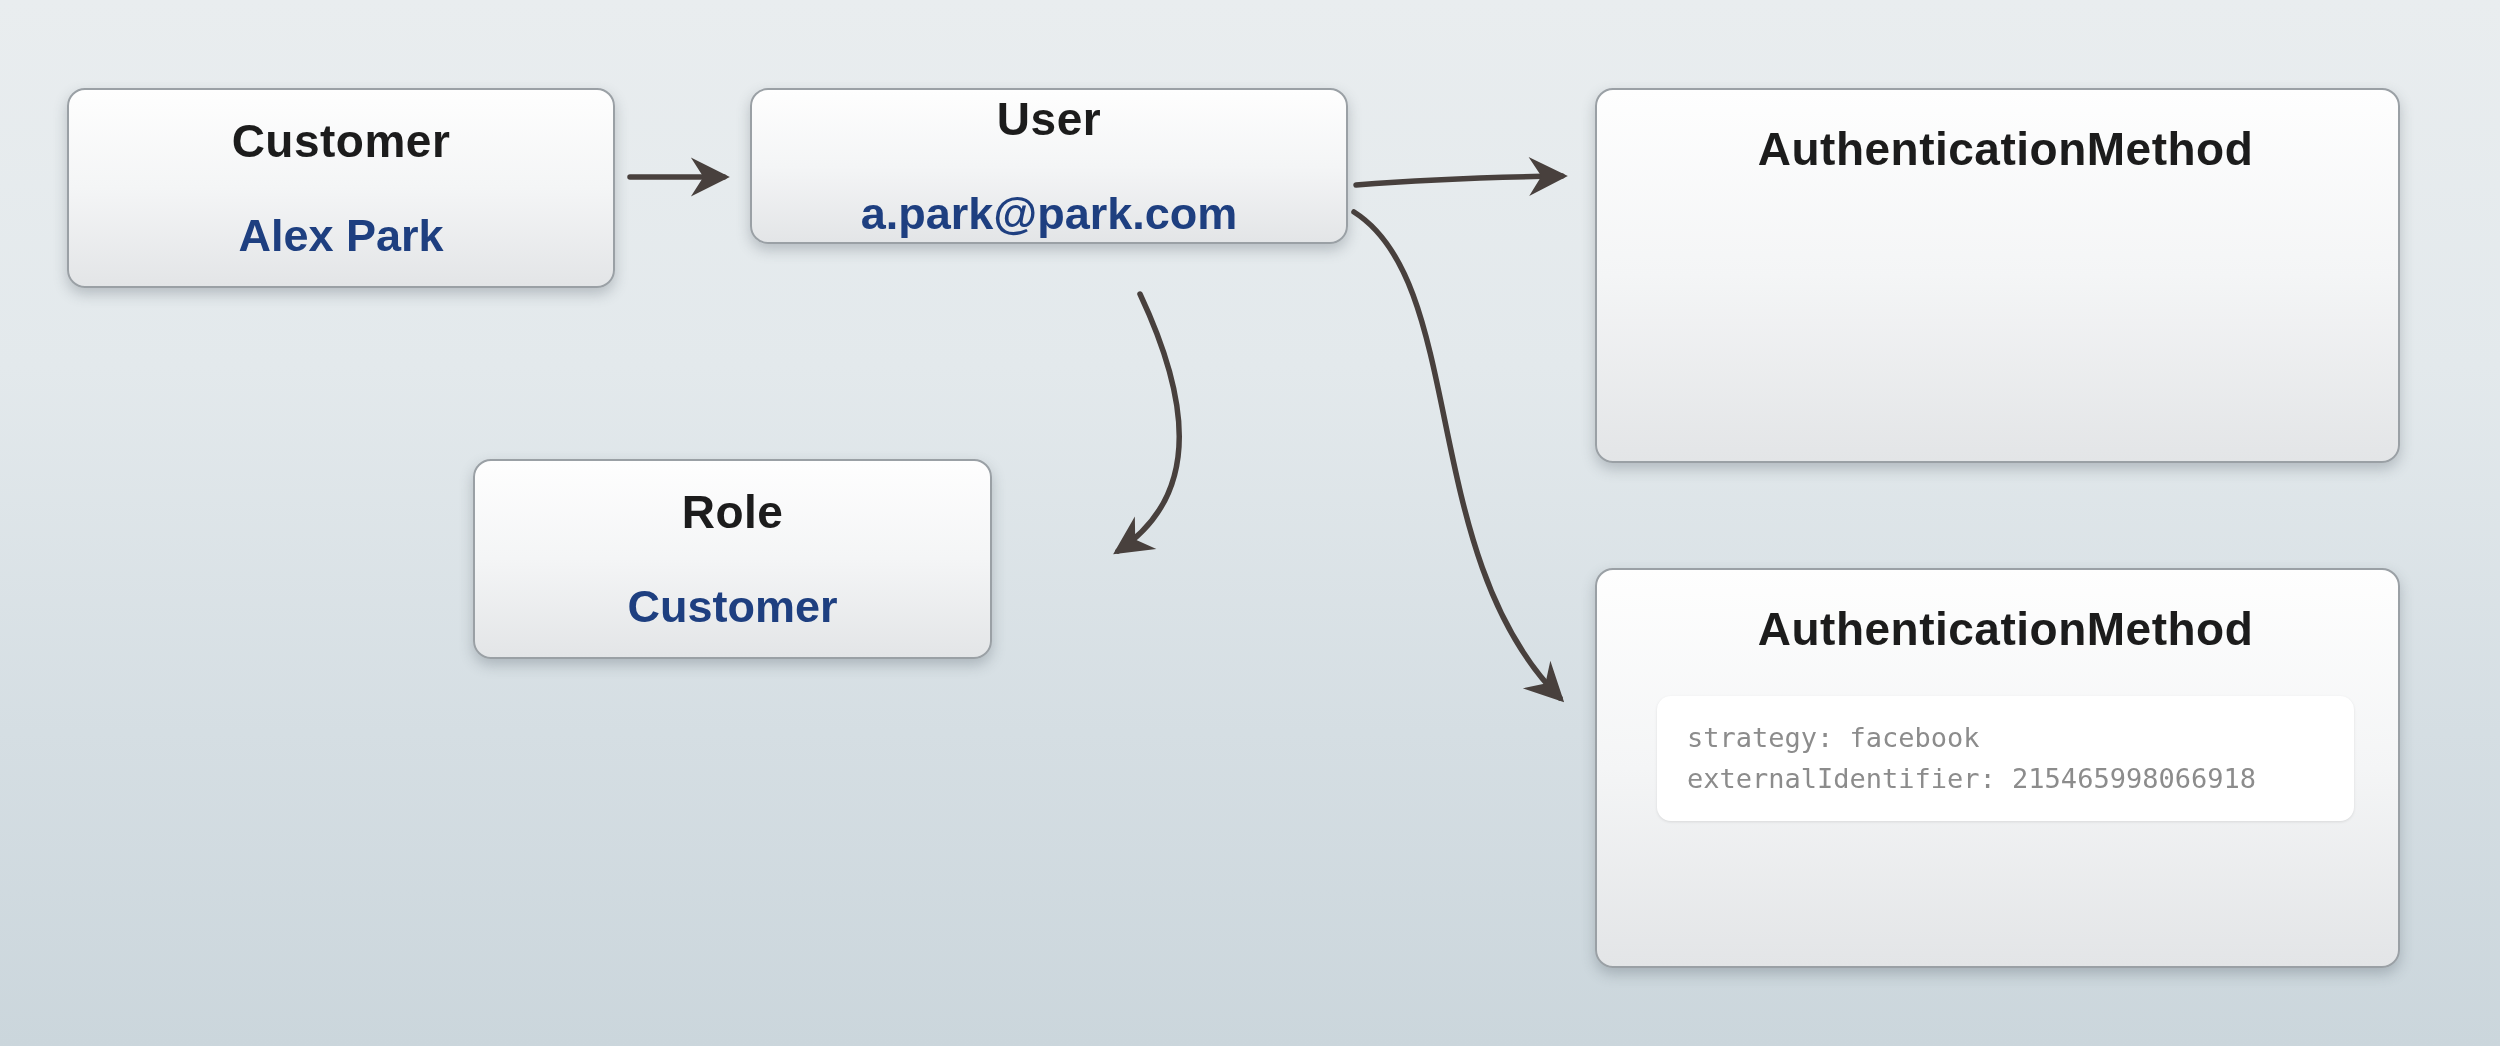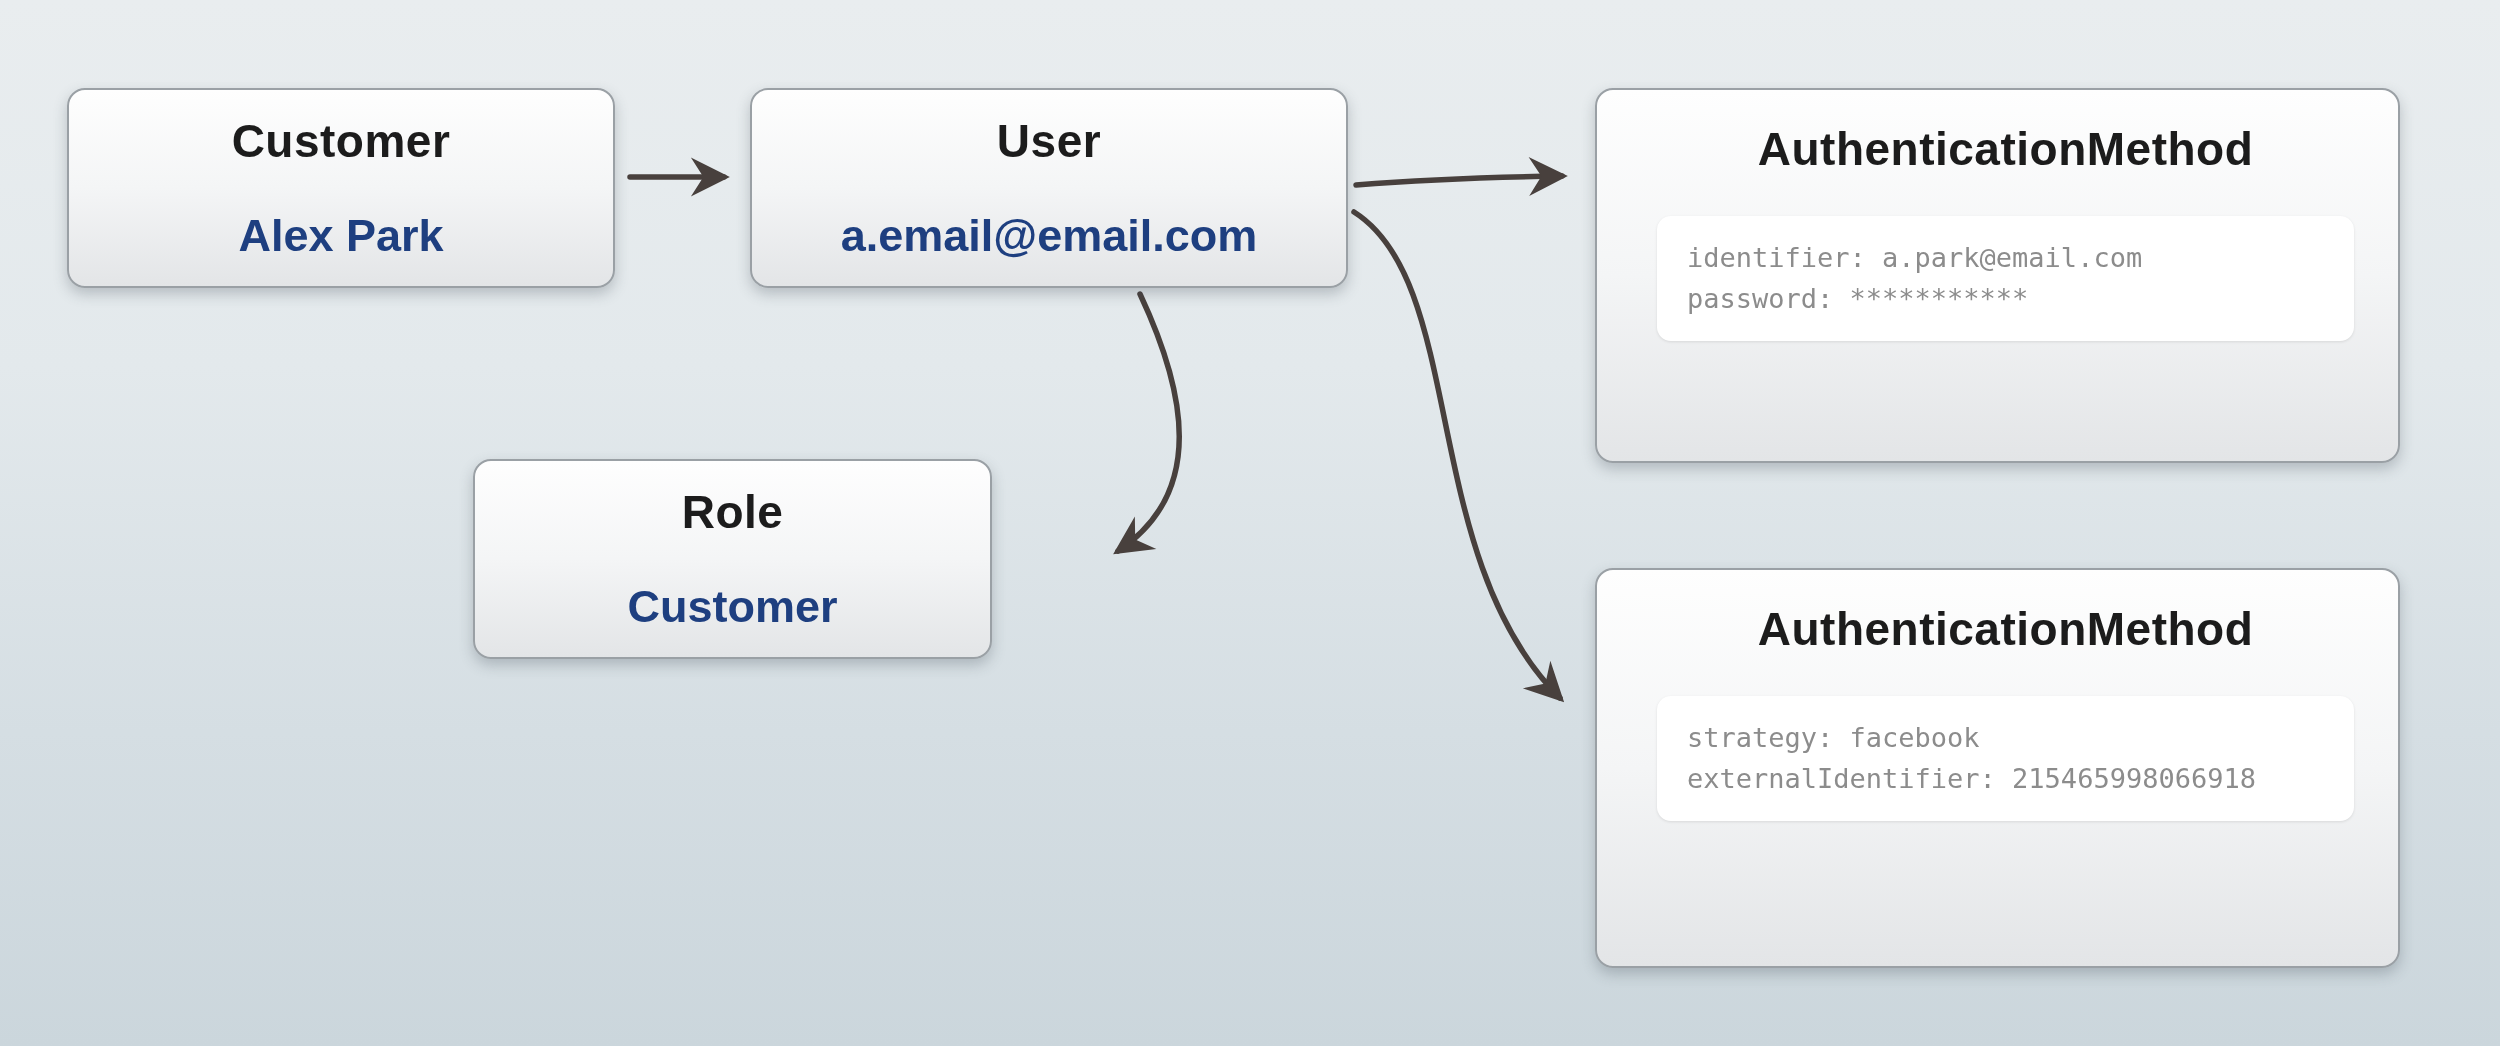--- a/index.html
+++ b/index.html
@@ -70,21 +70,21 @@
   }
   .prop-line {
     font-family: "DejaVu Sans Mono", "Liberation Mono", monospace;
     font-size: 27px;
     line-height: 1.5;
     color: #8c8c8c;
     white-space: pre;
   }
 
   #node-customer      { left: 67px;   top: 88px;  width: 548px; height: 200px; }
-  #node-user          { left: 750px;  top: 88px;  width: 598px; height: 200px; }
+  #node-user          { left: 750px;  top: 88px;  width: 598px; height: 156px; }
   #node-native-auth   { left: 1595px; top: 88px;  width: 805px; height: 375px; }
   #node-role          { left: 473px;  top: 459px; width: 519px; height: 200px; }
   #node-external-auth { left: 1595px; top: 568px; width: 805px; height: 400px; }
 </style>
 </head>
 <body>
 
 <div class="canvas">
 
   <svg class="edges" viewBox="0 0 2500 1046" aria-hidden="true">
@@ -99,29 +99,25 @@
     <path class="edge" d="M1354,212 C1468,284 1418,556 1560,698" stroke="#48403d"></path>
   </svg>
 
   <div class="node" id="node-customer">
     <div class="node-title">Customer</div>
     <div class="node-value">Alex Park</div>
   </div>
 
   <div class="node" id="node-user">
     <div class="node-title">User</div>
-    <div class="node-value">a.email@email.com</div>
+    <div class="node-value">a.park@park.com</div>
   </div>
 
   <div class="node with-props" id="node-native-auth">
     <div class="node-title">AuthenticationMethod</div>
-    <div class="node-props">
-      <div class="prop-line">identifier: a.park@email.com</div>
-      <div class="prop-line">password: ***********</div>
-    </div>
   </div>
 
   <div class="node" id="node-role">
     <div class="node-title">Role</div>
     <div class="node-value">Customer</div>
   </div>
 
   <div class="node with-props" id="node-external-auth">
     <div class="node-title">AuthenticationMethod</div>
     <div class="node-props">

